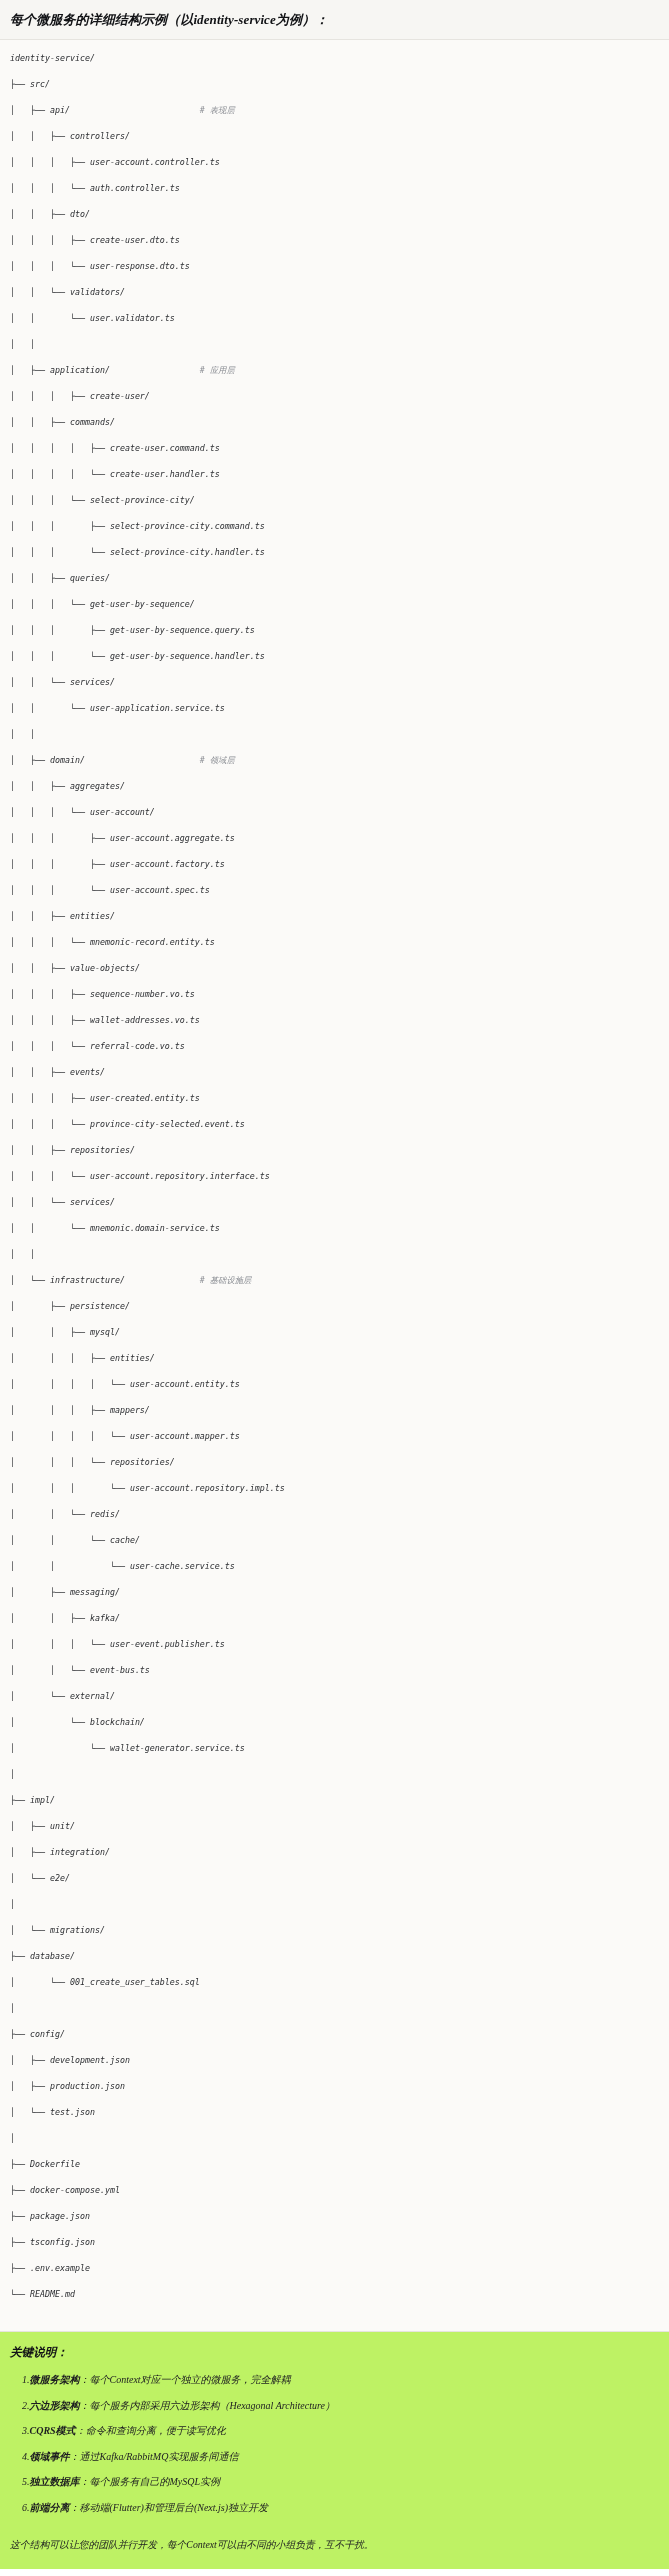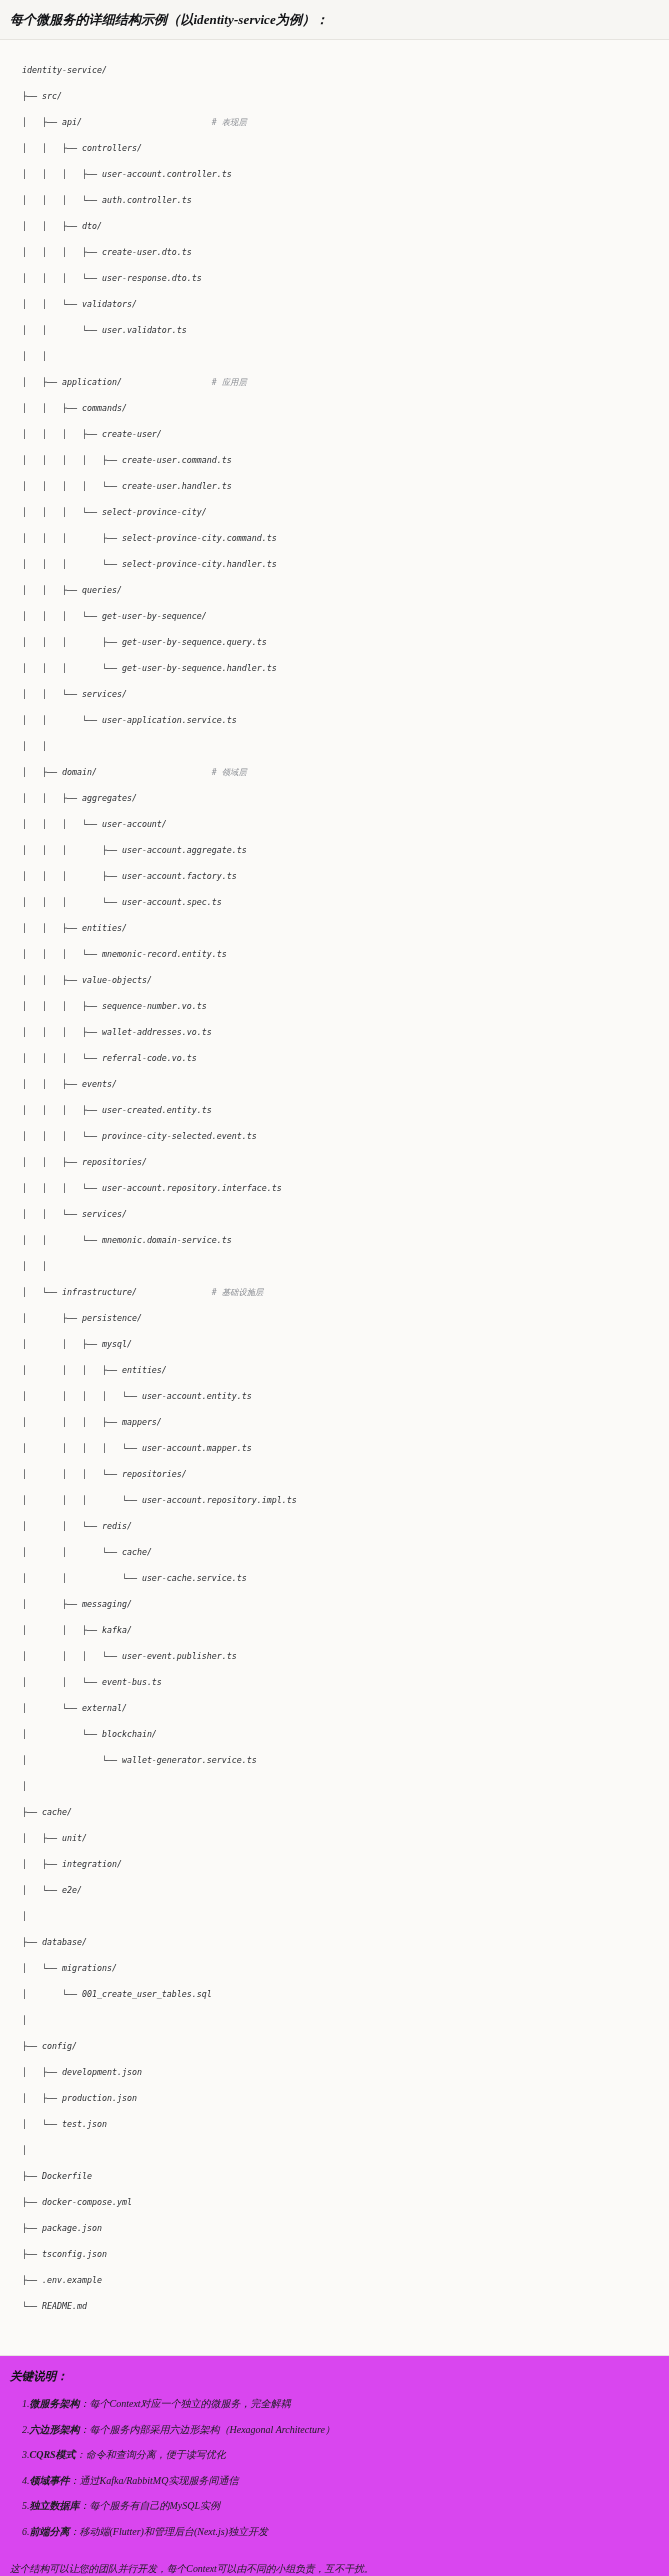--- a/index.html
+++ b/index.html
@@ -44,35 +44,35 @@
     padding: 12.5px 10px 16.3px 10px;
     box-sizing: border-box;
     border-bottom: 0.6px solid #e6e4df;
   }
   .tree {
     font-family: "DejaVu Sans Mono", "Liberation Mono", monospace;
     font-size: 8.3px;
     line-height: 13px;
     color: #2b2d31;
     white-space: pre;
-    margin: 12px;
+    margin: 0;
     tab-size: 4;
   }
   .tree .row {
     display: block;
     white-space: pre;
     height: 13px;
   }
   .tree .cmt {
     color: #8a8d93;
   }
 
   
   .notes-block {
-    background: #d946ef;
+    background: #bef264;
     padding: 13.8px 10px 16.3px 10px;
     box-sizing: border-box;
   }
   .notes-heading {
     font-family: "Liberation Serif", "DejaVu Serif", serif;
     font-weight: bold;
     font-size: 11.6px;
     color: #111215;
     margin: 0 0 11.3px 0;
   }
@@ -119,22 +119,22 @@
 <span class="row"><span>│   │   ├── controllers/</span></span>
 <span class="row"><span>│   │   │   ├── user-account.controller.ts</span></span>
 <span class="row"><span>│   │   │   └── auth.controller.ts</span></span>
 <span class="row"><span>│   │   ├── dto/</span></span>
 <span class="row"><span>│   │   │   ├── create-user.dto.ts</span></span>
 <span class="row"><span>│   │   │   └── user-response.dto.ts</span></span>
 <span class="row"><span>│   │   └── validators/</span></span>
 <span class="row"><span>│   │       └── user.validator.ts</span></span>
 <span class="row"><span>│   │</span></span>
 <span class="row"><span>│   ├── application/</span><span>                  </span><span class="cmt"># 应用层</span></span>
+<span class="row"><span>│   │   │   ├── create-user/</span></span>
 <span class="row"><span>│   │   ├── commands/</span></span>
-<span class="row"><span>│   │   │   ├── create-user/</span></span>
 <span class="row"><span>│   │   │   │   ├── create-user.command.ts</span></span>
 <span class="row"><span>│   │   │   │   └── create-user.handler.ts</span></span>
 <span class="row"><span>│   │   │   └── select-province-city/</span></span>
 <span class="row"><span>│   │   │       ├── select-province-city.command.ts</span></span>
 <span class="row"><span>│   │   │       └── select-province-city.handler.ts</span></span>
 <span class="row"><span>│   │   ├── queries/</span></span>
 <span class="row"><span>│   │   │   └── get-user-by-sequence/</span></span>
 <span class="row"><span>│   │   │       ├── get-user-by-sequence.query.ts</span></span>
 <span class="row"><span>│   │   │       └── get-user-by-sequence.handler.ts</span></span>
 <span class="row"><span>│   │   └── services/</span></span>
@@ -173,27 +173,27 @@
 <span class="row"><span>│       │       └── cache/</span></span>
 <span class="row"><span>│       │           └── user-cache.service.ts</span></span>
 <span class="row"><span>│       ├── messaging/</span></span>
 <span class="row"><span>│       │   ├── kafka/</span></span>
 <span class="row"><span>│       │   │   └── user-event.publisher.ts</span></span>
 <span class="row"><span>│       │   └── event-bus.ts</span></span>
 <span class="row"><span>│       └── external/</span></span>
 <span class="row"><span>│           └── blockchain/</span></span>
 <span class="row"><span>│               └── wallet-generator.service.ts</span></span>
 <span class="row"><span>│</span></span>
-<span class="row"><span>├── cache/</span></span>
+<span class="row"><span>├── impl/</span></span>
 <span class="row"><span>│   ├── unit/</span></span>
 <span class="row"><span>│   ├── integration/</span></span>
 <span class="row"><span>│   └── e2e/</span></span>
 <span class="row"><span>│</span></span>
+<span class="row"><span>│   └── migrations/</span></span>
 <span class="row"><span>├── database/</span></span>
-<span class="row"><span>│   └── migrations/</span></span>
 <span class="row"><span>│       └── 001_create_user_tables.sql</span></span>
 <span class="row"><span>│</span></span>
 <span class="row"><span>├── config/</span></span>
 <span class="row"><span>│   ├── development.json</span></span>
 <span class="row"><span>│   ├── production.json</span></span>
 <span class="row"><span>│   └── test.json</span></span>
 <span class="row"><span>│</span></span>
 <span class="row"><span>├── Dockerfile</span></span>
 <span class="row"><span>├── docker-compose.yml</span></span>
 <span class="row"><span>├── package.json</span></span>

